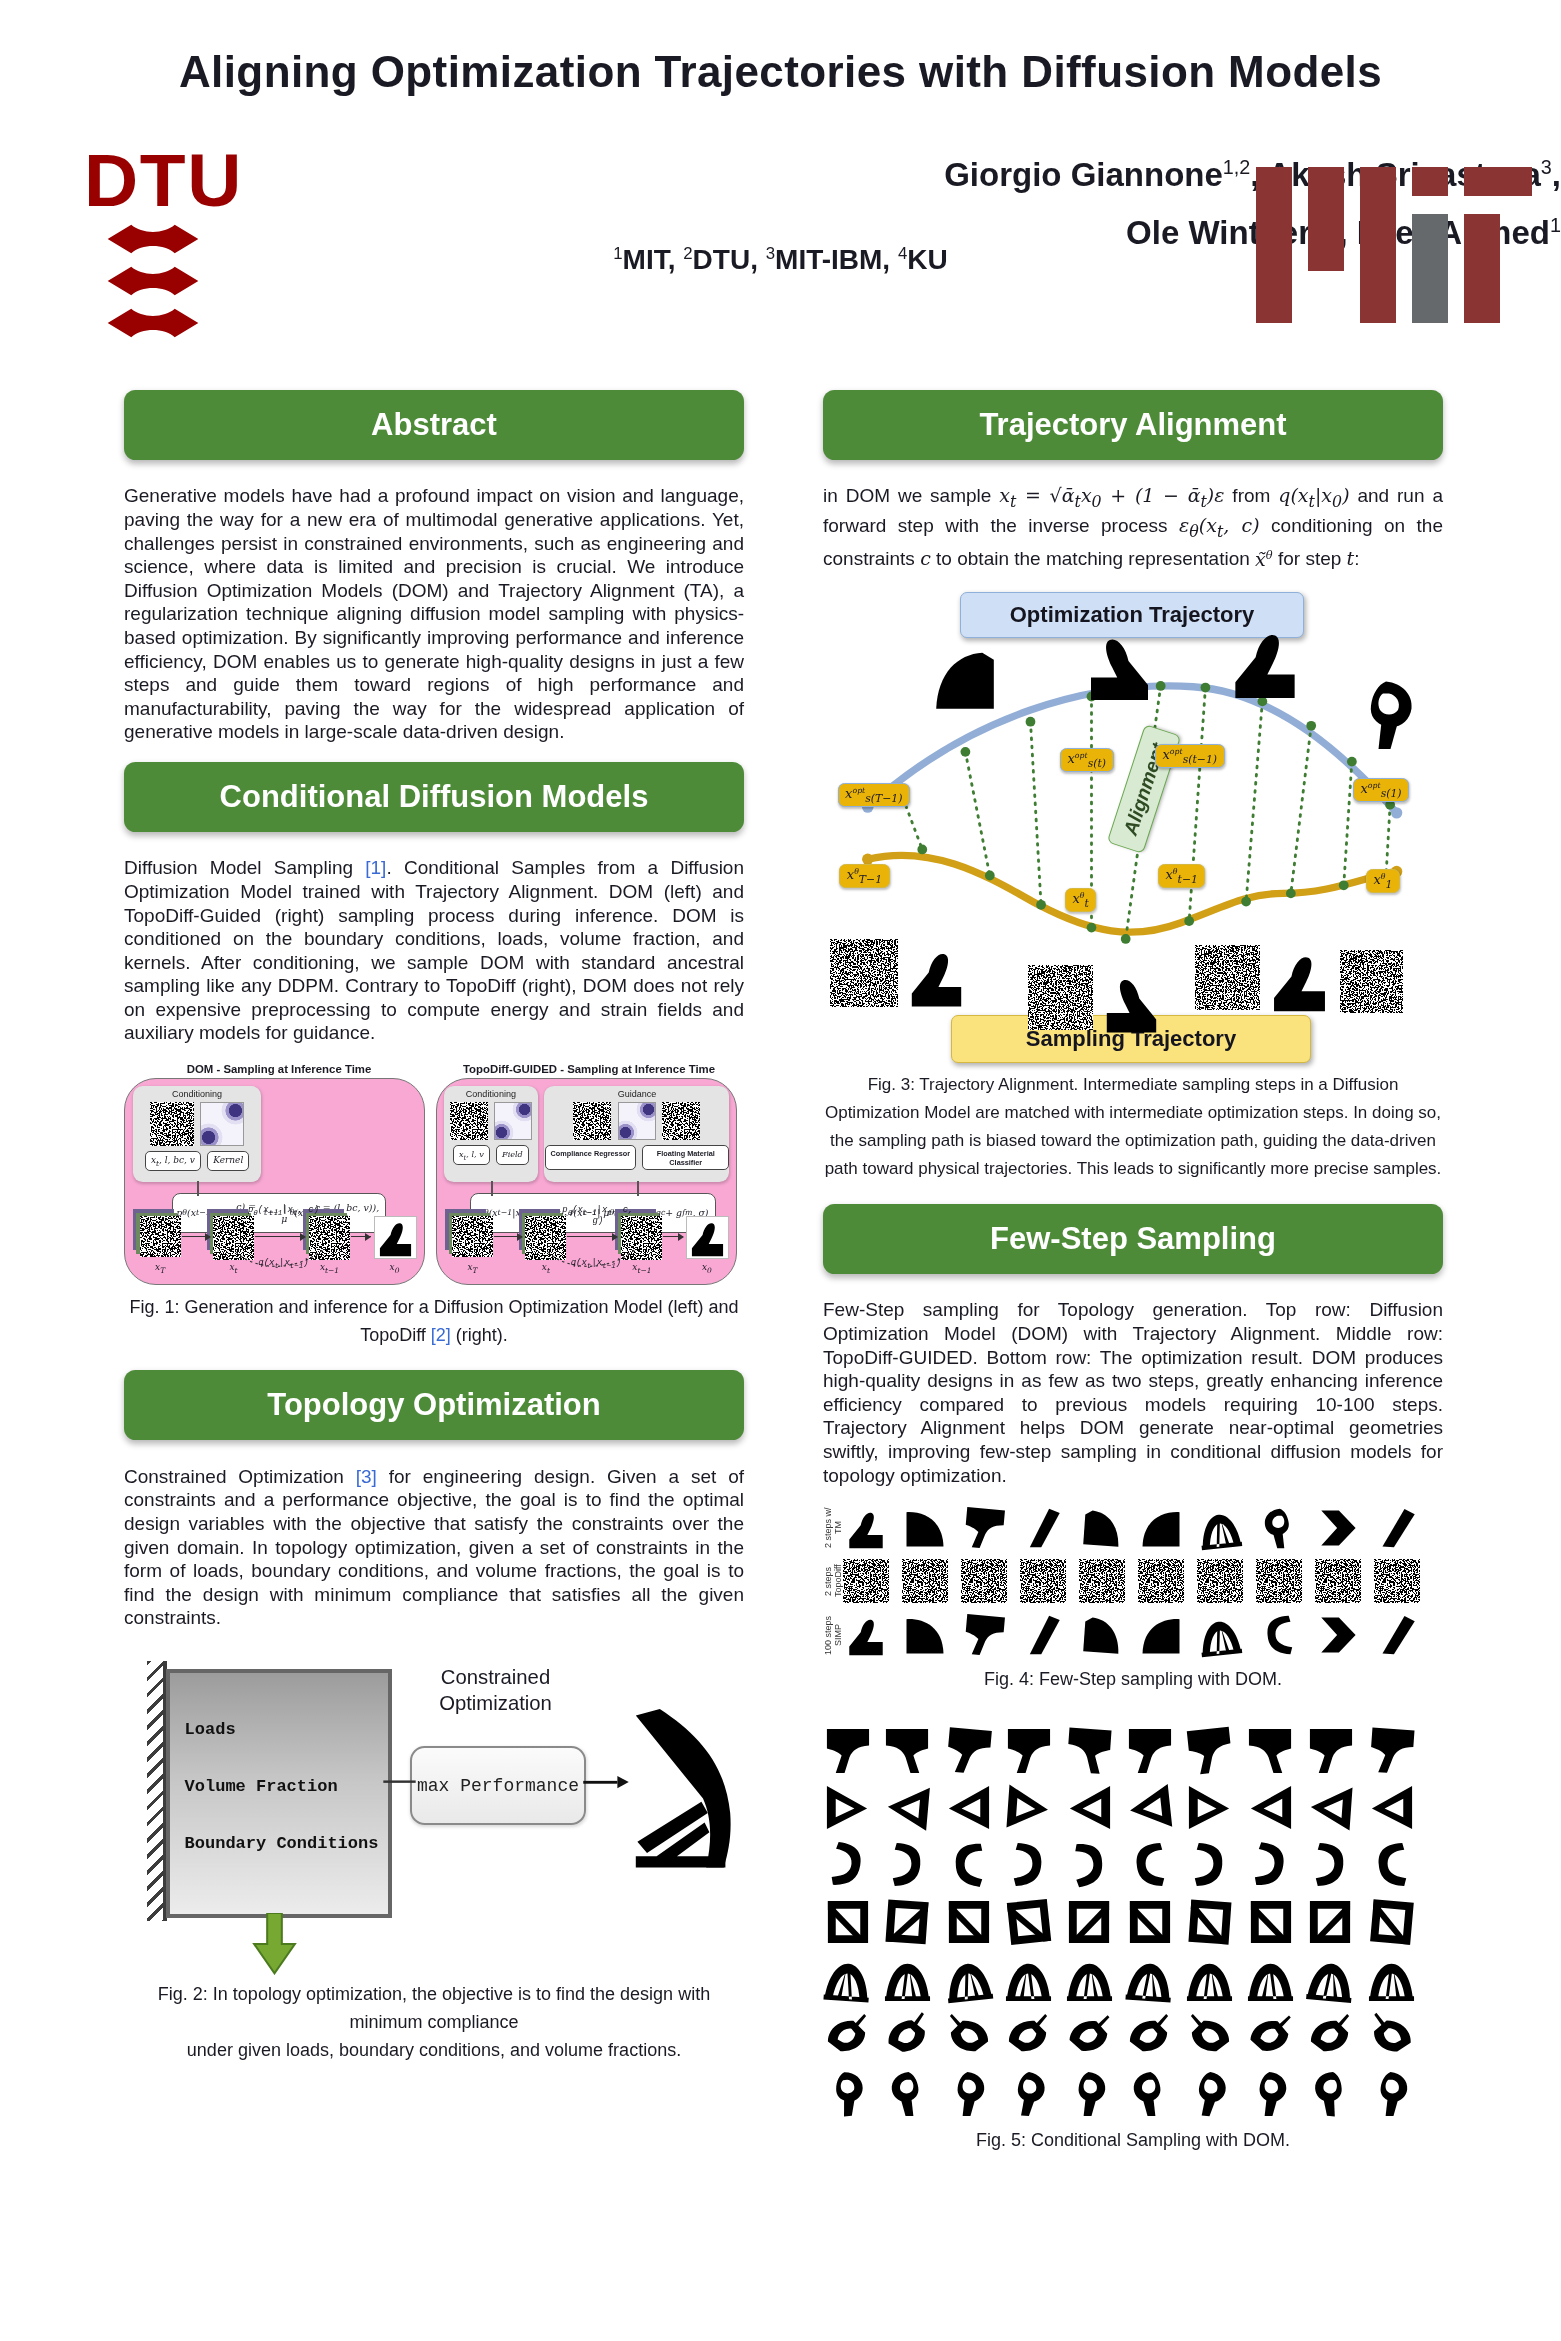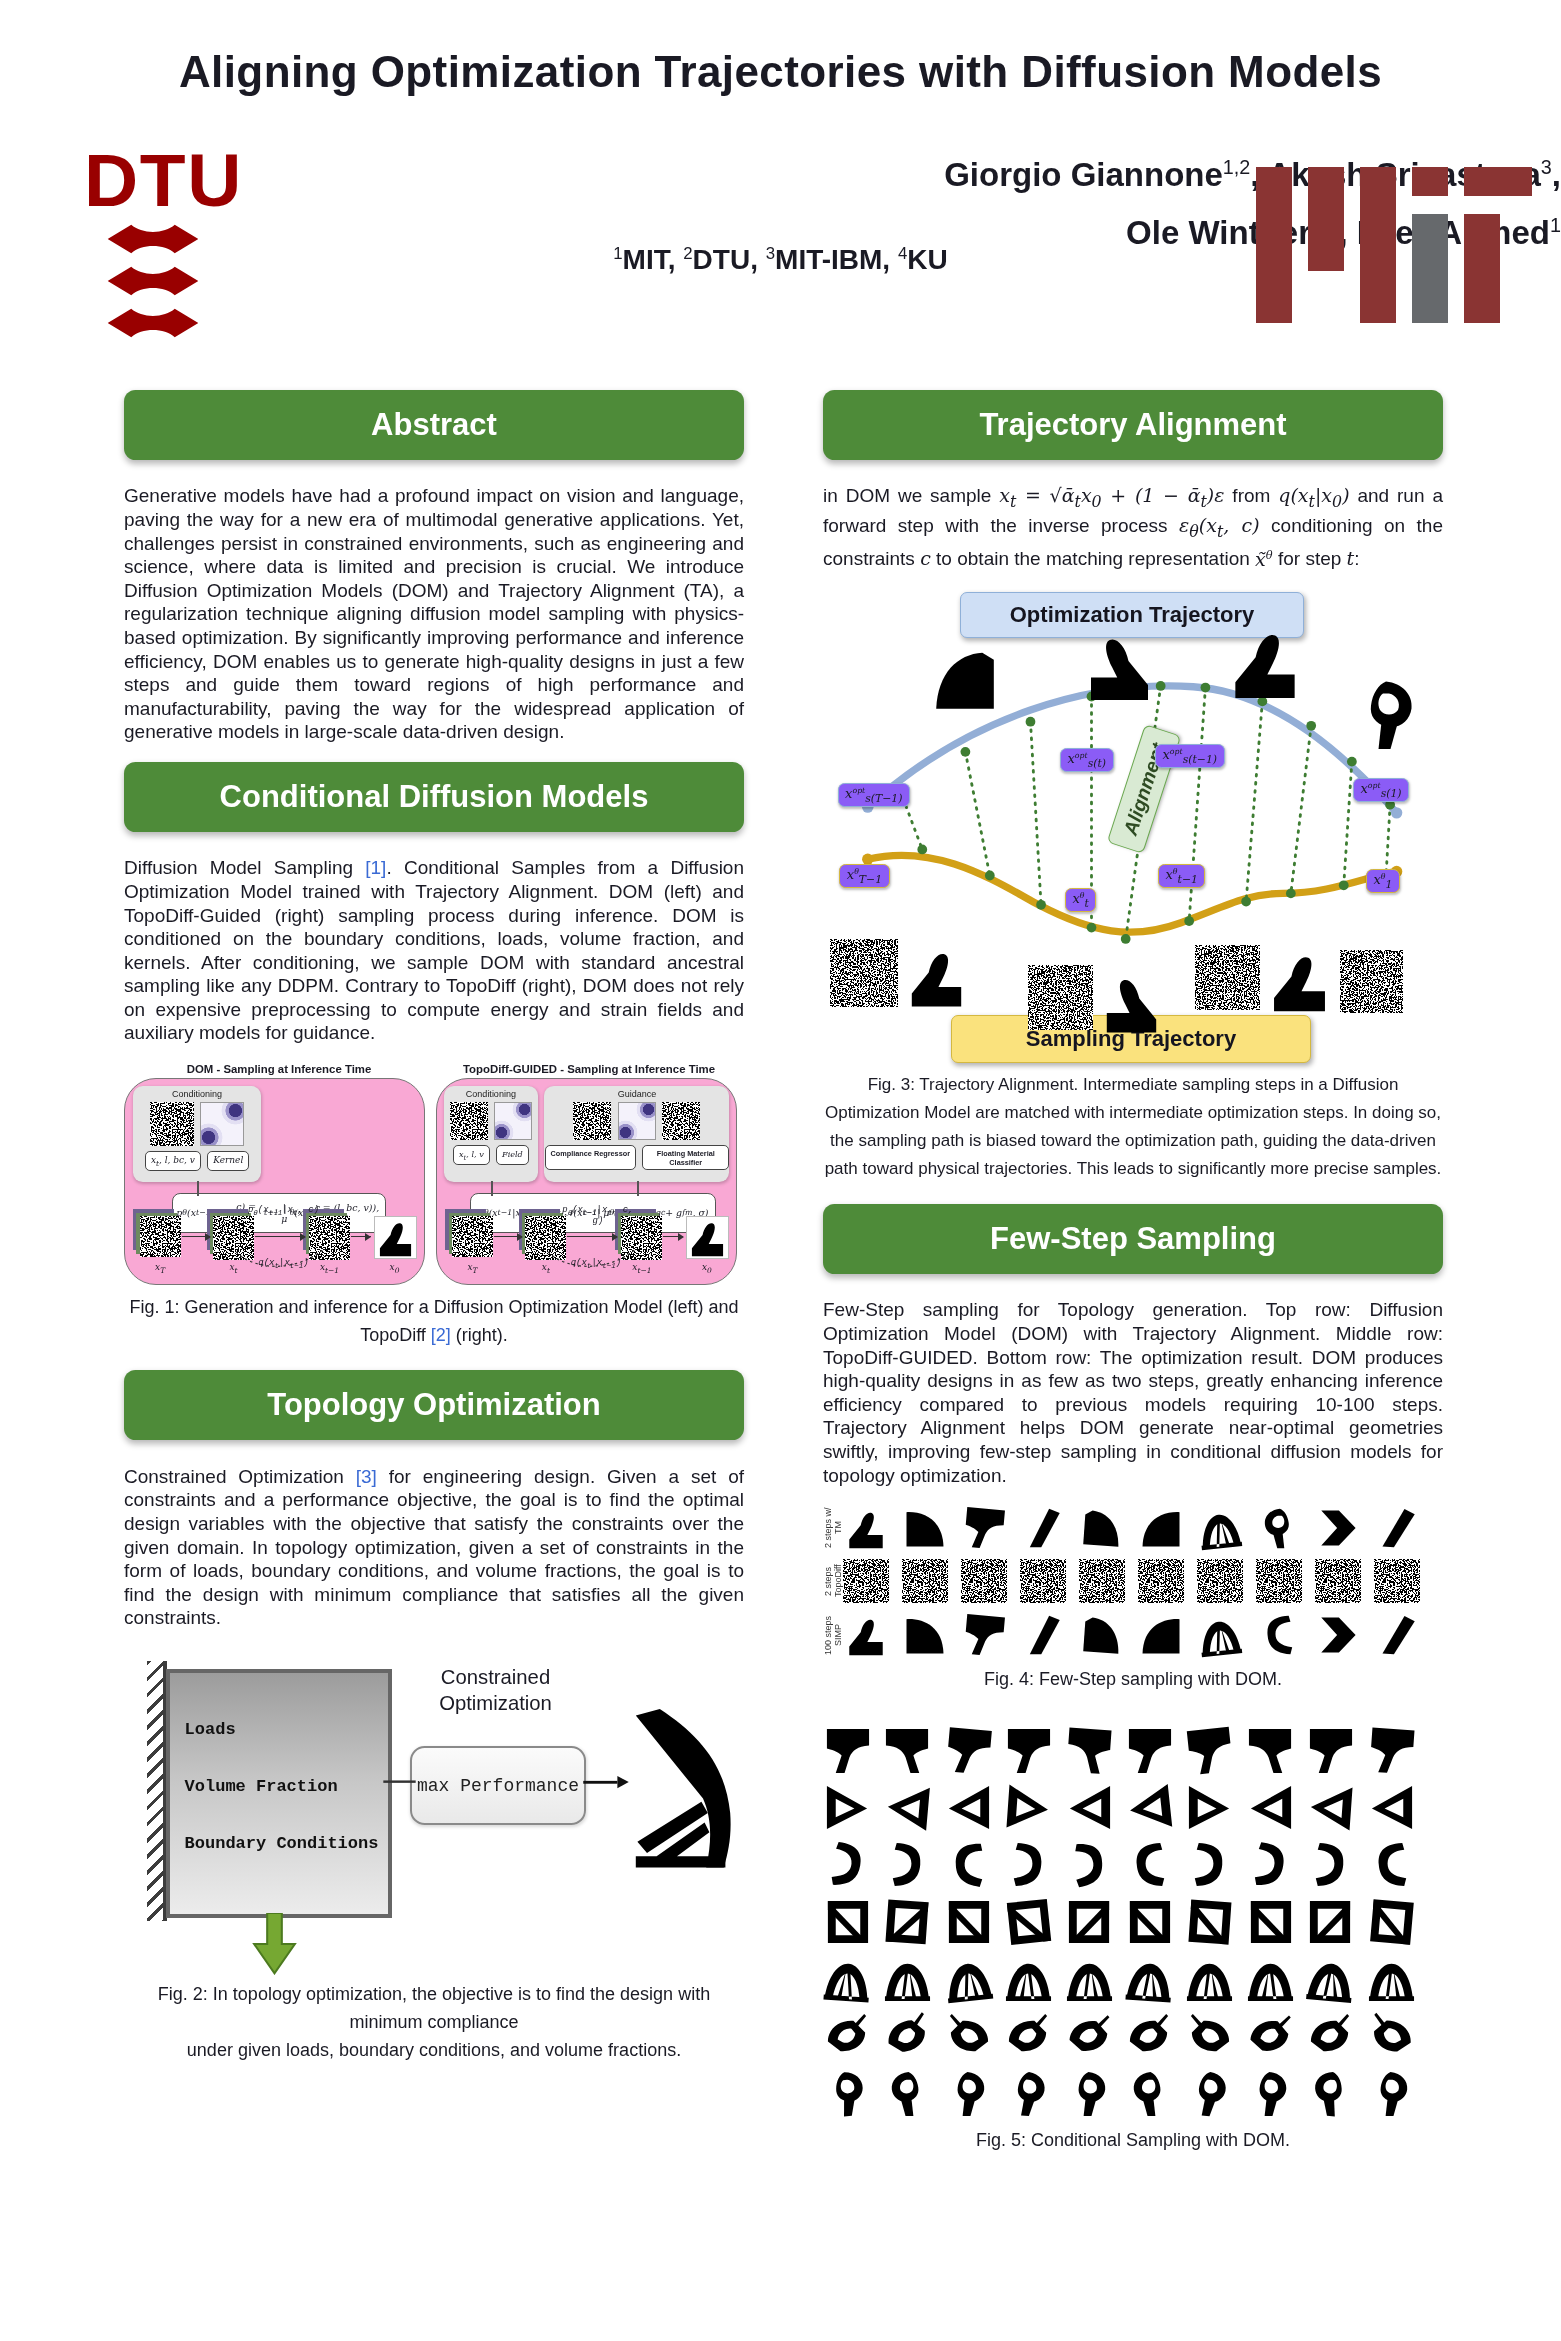--- a/index.html
+++ b/index.html
@@ -83,21 +83,21 @@
   .maxbox{position:absolute;left:286px;top:98px;width:172px;height:75px;border:2px solid #8a8a8a;
           border-radius:14.6px;background:linear-gradient(180deg,#fbfbfb,#e9e9e9);
           display:flex;align-items:center;justify-content:center;
           font-family:"Liberation Mono",monospace;font-size:18px;color:#222;box-shadow:0.8px 1.6px 3.3px rgba(0,0,0,.15);}
   
   #fig3{position:relative;height:477px;margin-bottom:4.9px;}
   .bigbox{position:absolute;border-radius:7px;font-size:22px;font-weight:bold;text-align:center;
           display:flex;align-items:center;justify-content:center;box-shadow:1.6px 2.4px 4.9px rgba(0,0,0,.3);}
   #optbox{left:137px;top:3.3px;width:342px;height:44px;background:#cfdff5;border:1.6px solid #8fb0d8;color:#15151f;}
   #sampbox{left:128px;top:426px;width:358px;height:46px;background:#fae27d;border:1.6px solid #d4b840;color:#15151f;}
-  .curvelab{position:absolute;background:#8b5cf6;border-radius:6.5px;padding:1.6px 6.5px;
+  .curvelab{position:absolute;background:#eab308;border-radius:6.5px;padding:1.6px 6.5px;
             font-family:"DejaVu Serif",serif;font-style:italic;font-size:13px;box-shadow:0.8px 1.6px 2.4px rgba(0,0,0,.25);text-align:center;}
   .lab-opt{border:1.6px solid #8fb0d8;}
   .lab-samp{border:1.6px solid #d4b840;}
   #alignlab{position:absolute;left:259px;top:181px;width:122px;height:36px;background:#d9ead3;
             border:1.6px solid #6aa84f;border-radius:6.5px;color:#2e4b23;font-size:19.5px;font-weight:bold;
             font-style:italic;display:flex;align-items:center;justify-content:center;
             transform:rotate(-72deg);box-shadow:0.8px 1.6px 3.3px rgba(0,0,0,.25);}
   .f3thumb{position:absolute;}
   
   .gridwrap{margin-top:4.9px;}

